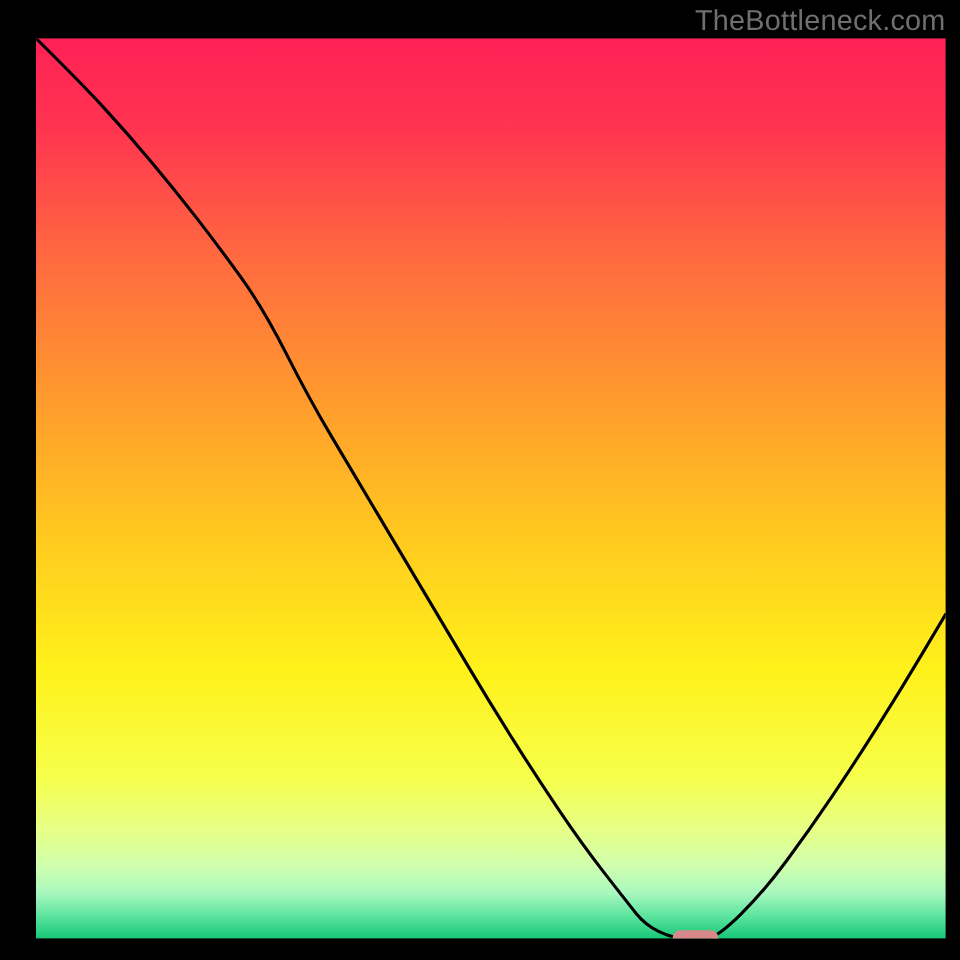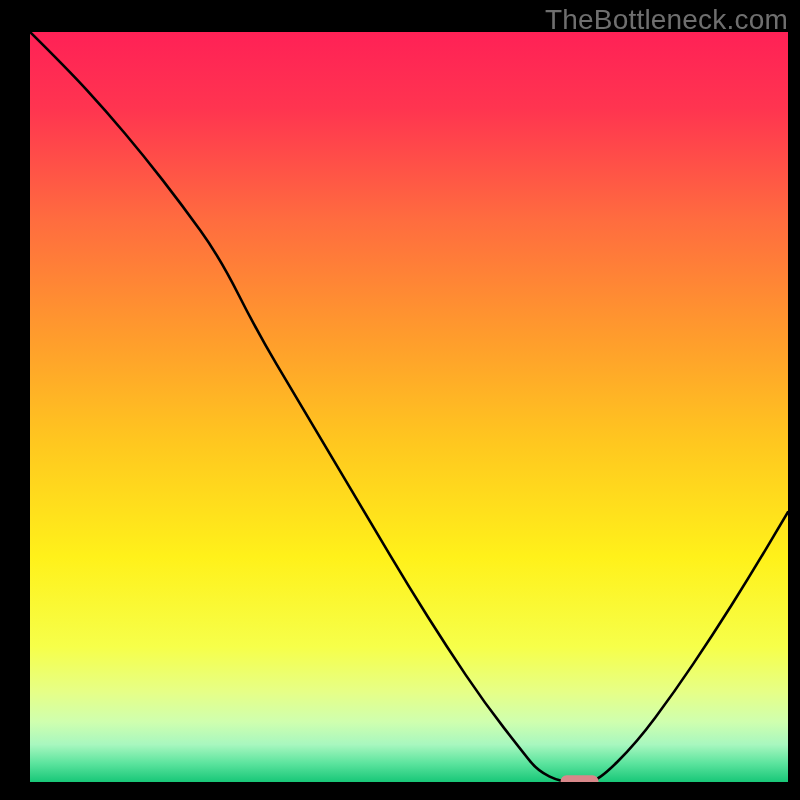--- a/index.html
+++ b/index.html
@@ -15,21 +15,21 @@
     width: 800px;
     height: 800px;
     background: #000;
   }
   .watermark {
     position: absolute;
     top: 4px;
     right: 12px;
     color: #6f6f6f;
     font-family: Arial, Helvetica, sans-serif;
-    font-size: 28px;
+    font-size: 24px;
     font-weight: 500;
     letter-spacing: 0.2px;
     user-select: none;
   }
   svg.plot {
     position: absolute;
     left: 0;
     top: 0;
     width: 800px;
     height: 800px;

